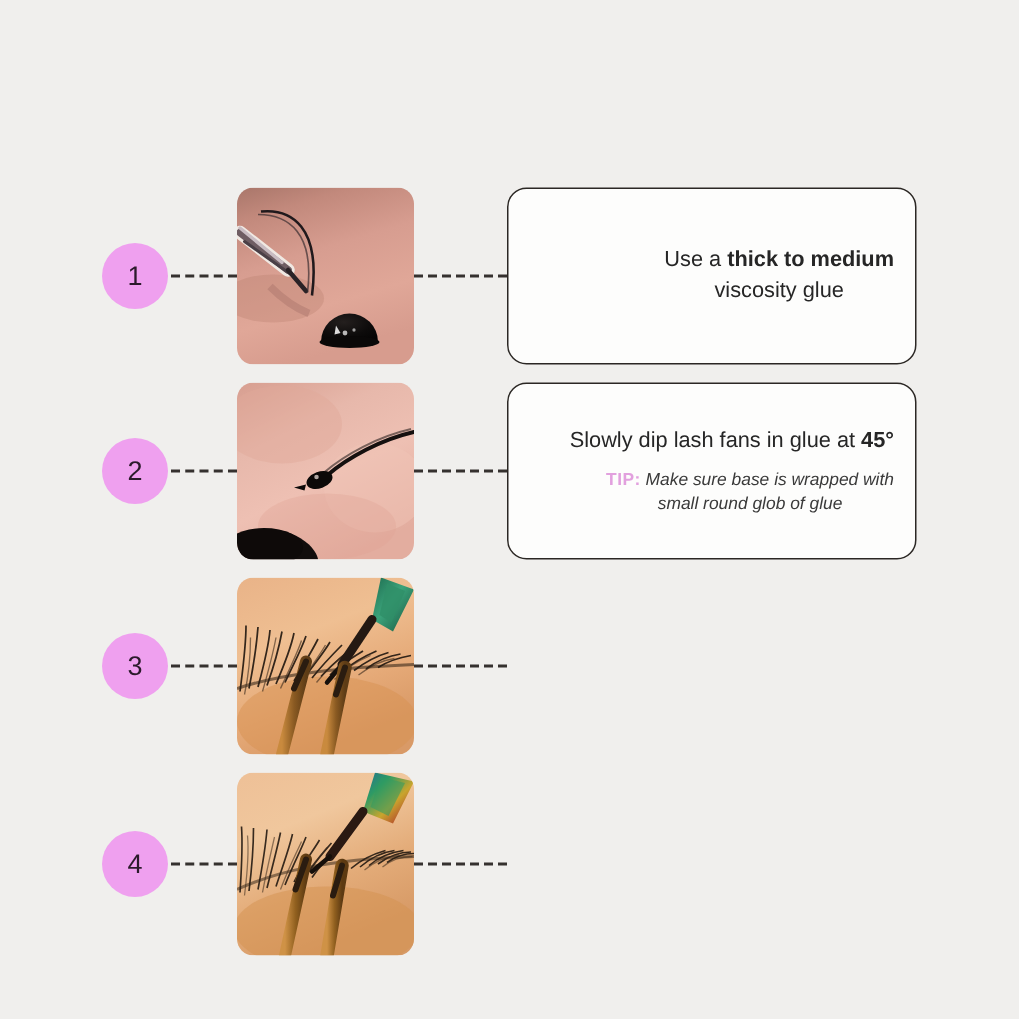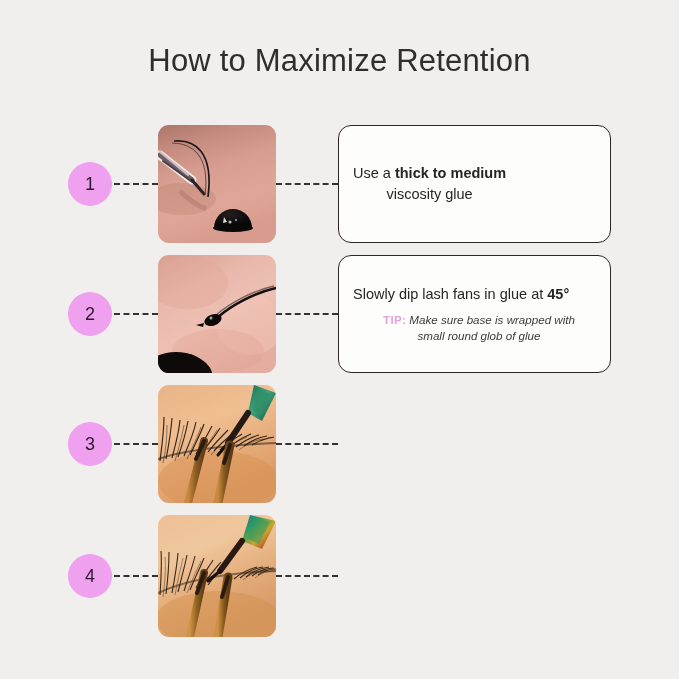--- a/index.html
+++ b/index.html
@@ -92,21 +92,21 @@
     left: 338px;
     top: 0;
     width: 273px;
     height: 118px;
     box-sizing: border-box;
     border: 1.6px solid #2b2724;
     border-radius: 13px;
     background: #fdfdfc;
     display: flex;
     flex-direction: column;
-    align-items: flex-start;
+    align-items: flex-end;
     justify-content: center;
     padding: 6px 14px;
   }
   .step-row.tall .card { height: 122px; }
   .card-text {
     text-align: center;
     font-size: 14.5px;
     line-height: 21px;
     color: #262626;
   }
@@ -125,21 +125,20 @@
     font-weight: 700;
     color: #e2a0de;
     letter-spacing: 0.3px;
   }
 </style>
 </head>
 <body>
 
 <div class="page">
 
-  <div class="page-title">How to Maximize Retention</div>
 
   <div class="steps">
 
     <div class="step-row">
       <div class="num-circle">
         <span>1</span>
       </div>
       <div class="dash dash-left"></div>
       <div class="thumb">
         <svg viewBox="0 0 118 118" preserveAspectRatio="none">

